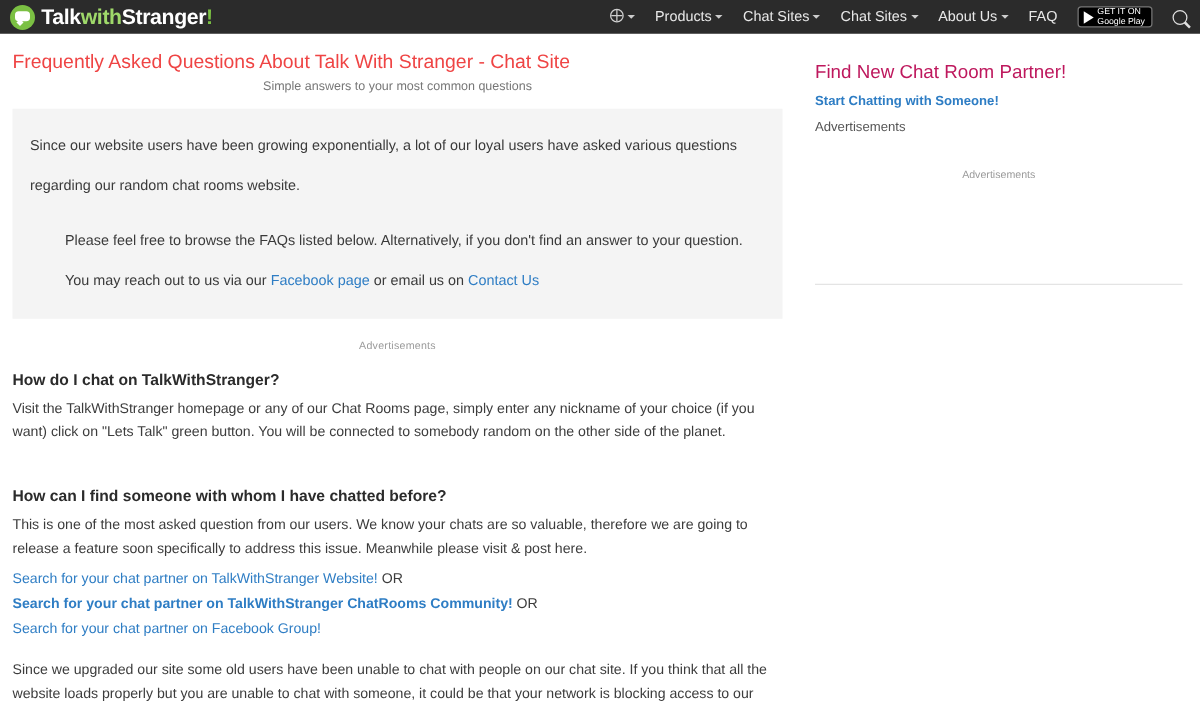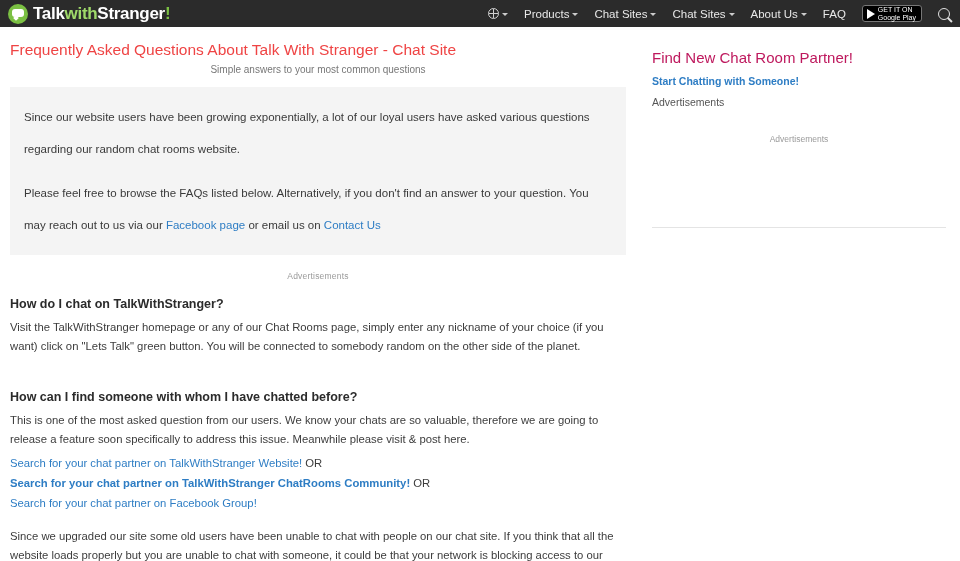--- a/index.html
+++ b/index.html
@@ -171,21 +171,21 @@
   }
 
   .callout {
     background: #f4f4f4;
     padding: 14px 16px 14px 14px;
     font-size: 11.5px;
     line-height: 32px;
     color: #3a3a3a;
   }
   .callout p { margin: 0 0 12px 0; }
-  .callout p:last-child { margin-bottom: 0; }
+  .callout p:last-child { margin-bottom: 0; margin-left: 28px; }
 
   a { color: #2e7dc4; text-decoration: none; }
 
   .ads-label {
     text-align: center;
     font-size: 8.5px;
     color: #9a9a9a;
     margin: 16px 0 14px 0;
     letter-spacing: 0.2px;
   }

